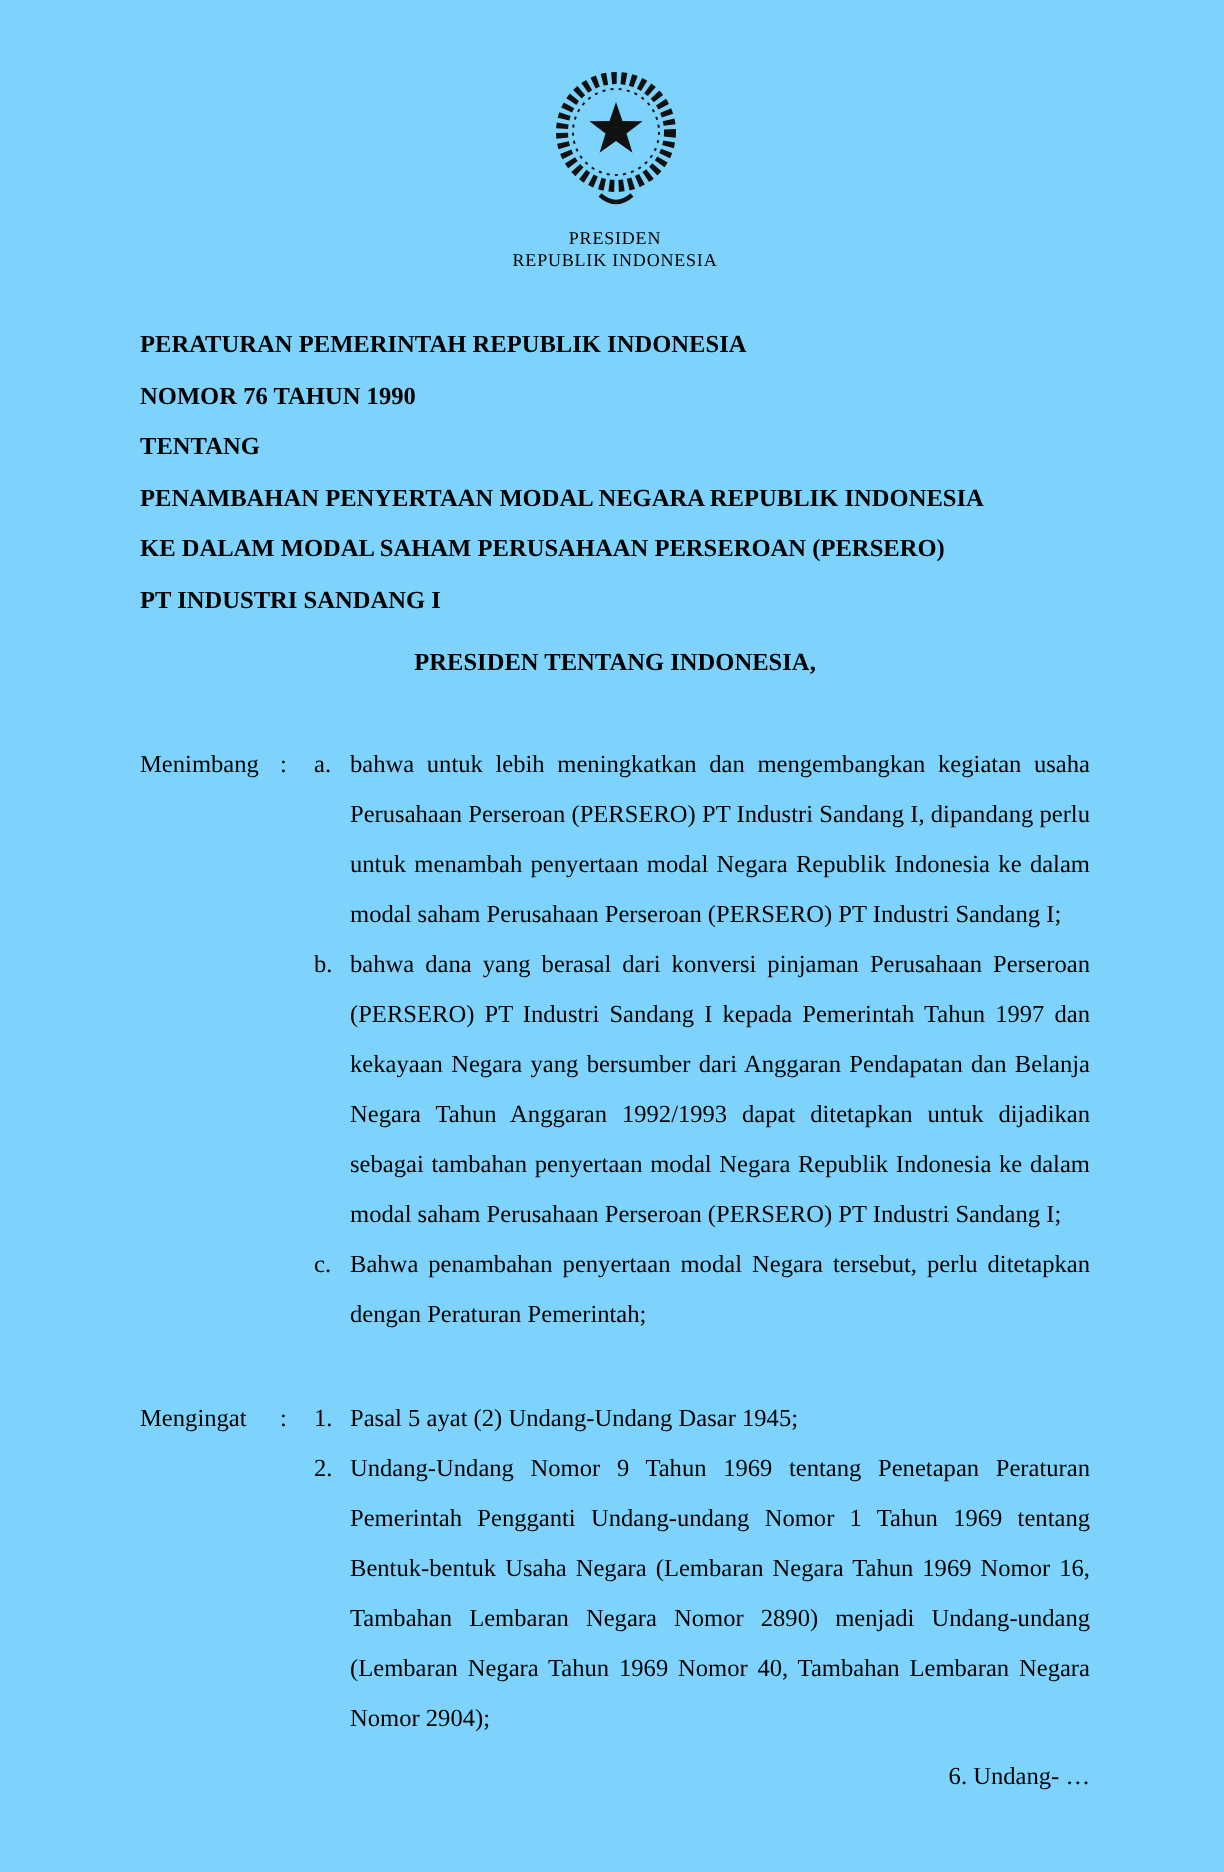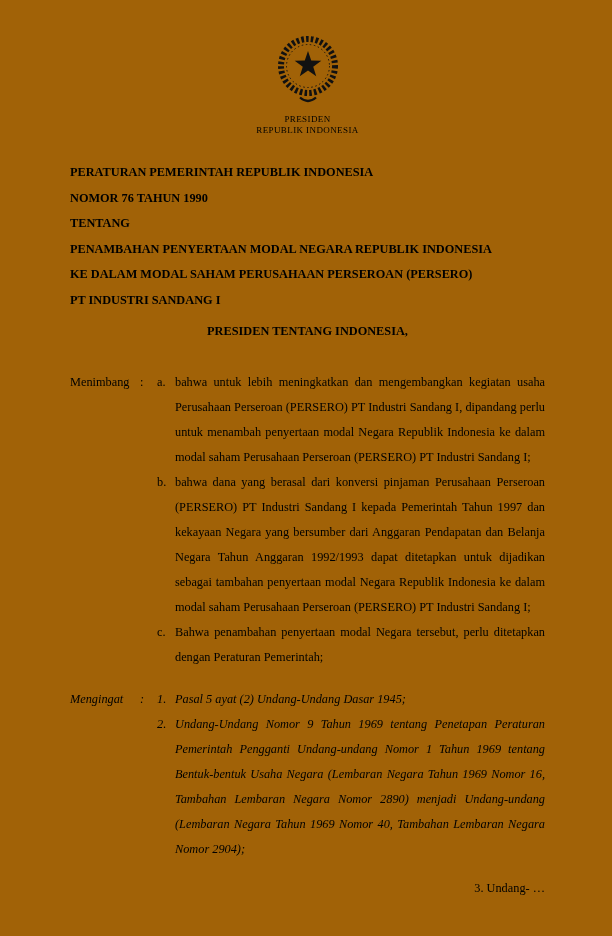--- a/index.html
+++ b/index.html
@@ -4,21 +4,21 @@
 <style>
   html, body {
     margin: 0;
     padding: 0;
     background: #ffffff;
   }
   .page {
     width: 612px;
     height: 936px;
     margin: 0 auto;
-    background: #a16207;
+    background: #7dd3fc;
     color: #000000;
     font-family: "Liberation Serif", "DejaVu Serif", serif;
     font-size: 12.3px;
     position: relative;
     box-sizing: border-box;
     padding: 28px 67px 0 70px;
     overflow: hidden;
   }
   .doc-header { text-align: center; }
   .emblem { display: inline-block; line-height: 0; }
@@ -44,21 +44,21 @@
     font-weight: bold;
     line-height: 25px;
     margin-top: 6px;
   }
   .body-block { margin-top: 26px; }
   .clause {
     display: flex;
     line-height: 25px;
     justify-content: flex-end;
   }
-  .clause + .clause { margin-top: 17px; font-style: italic; }
+  .clause + .clause { margin-top: 27px; }
   .clause-label { flex: 0 0 70px; }
   .clause-sep { flex: 0 0 17px; }
   .clause-items { flex: 1; min-width: 0; }
   .item { display: flex; }
   .item-marker { flex: 0 0 18px; }
   .item-text {
     flex: 1;
     text-align: justify;
   }
   .footer-note {
@@ -132,15 +132,15 @@
         </div>
         <div class="item">
           <div class="item-marker">2.</div>
           <div class="item-text">Undang-Undang Nomor 9 Tahun 1969 tentang Penetapan Peraturan Pemerintah Pengganti Undang-undang Nomor 1 Tahun 1969 tentang Bentuk-bentuk Usaha Negara (Lembaran Negara Tahun 1969 Nomor 16, Tambahan Lembaran Negara Nomor 2890) menjadi Undang-undang (Lembaran Negara Tahun 1969 Nomor 40, Tambahan Lembaran Negara Nomor 2904);</div>
         </div>
       </div>
     </section>
 
   </div>
 
-  <div class="footer-note">3. Undang-  …</div>
+  <div class="footer-note">6. Undang-  …</div>
 
 </div>
 
 </body></html>

